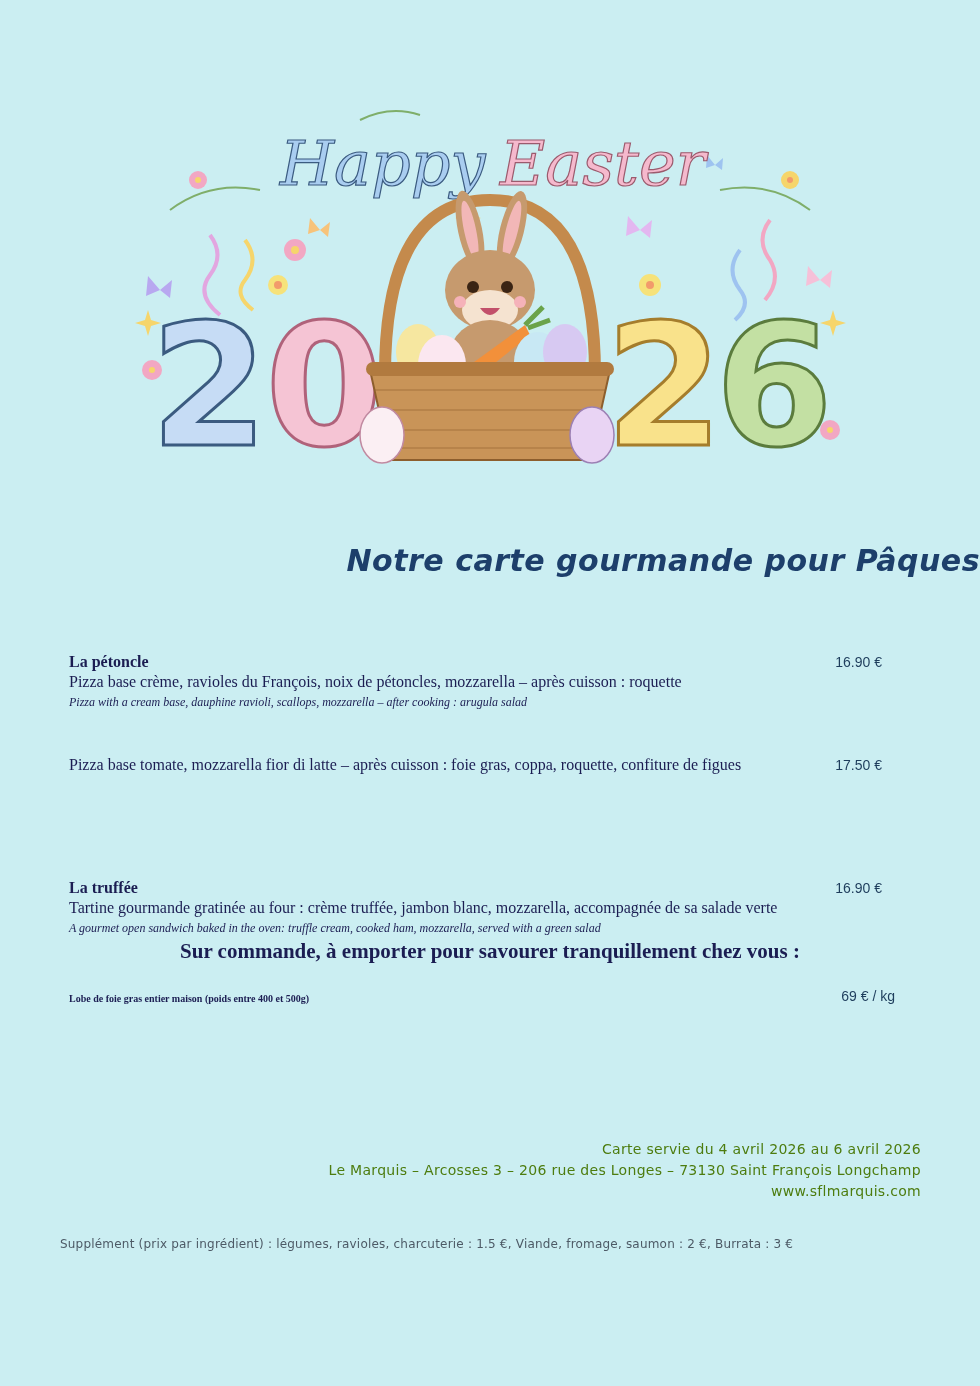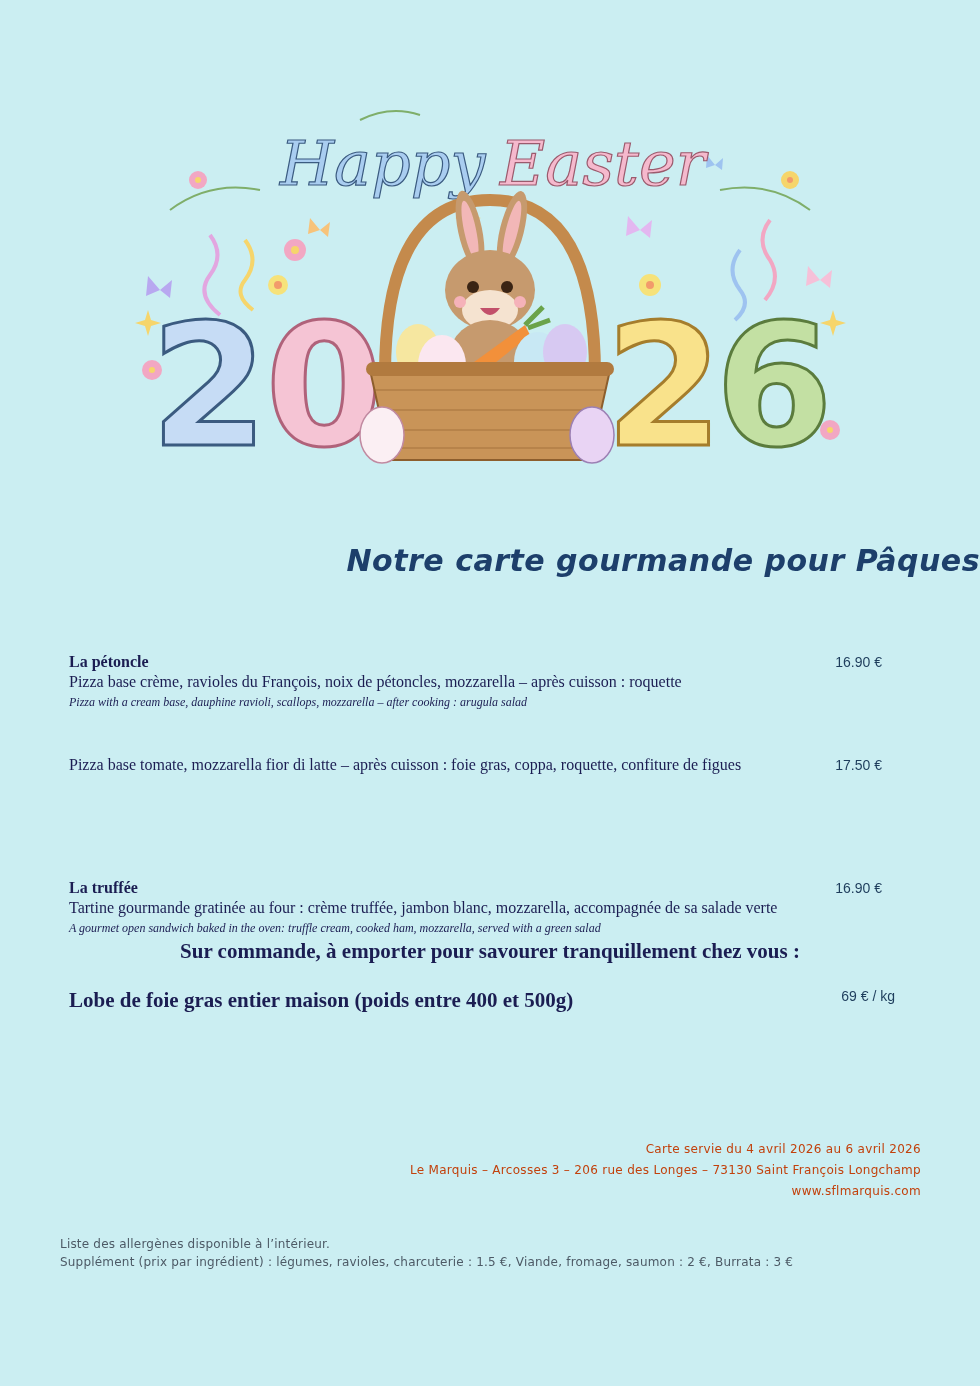--- a/index.html
+++ b/index.html
@@ -21,28 +21,28 @@
   .item-en { font-size:12px; line-height:20px; font-style:italic; width:700px; color:#1b1d52; }
   .price {
     position:absolute; right:17px; top:0; font-family:"Liberation Sans", sans-serif;
     font-size:14px; line-height:20px; color:#1e3d5c;
   }
   .sub-heading {
     position:absolute; left:0; width:980px; top:939px; text-align:center;
     font-weight:bold; font-size:21px; color:#1b1d52;
   }
   .takeaway { position:absolute; left:69px; top:988px; width:830px; }
-  .takeaway-name { font-weight:bold; font-size:21px; color:#1b1d52; }
+  .takeaway-name { font-weight:bold; font-size:10px; color:#1b1d52; }
   .takeaway-price {
     position:absolute; right:4px; top:0; font-family:"Liberation Sans", sans-serif;
     font-size:14px; color:#1e3d5c;
   }
   .footer-info {
     position:absolute; right:59px; top:1139px; text-align:right;
-    font-family:"DejaVu Sans", sans-serif; font-size:12px; line-height:21px; color:#c2410c;
+    font-family:"DejaVu Sans", sans-serif; font-size:14px; line-height:21px; color:#4d7c0f;
     letter-spacing:0.3px;
   }
   .notes {
     position:absolute; left:60px; top:1235px;
     font-family:"DejaVu Sans", sans-serif; font-size:12px; line-height:18px; color:#4d5a66;
     letter-spacing:0.2px;
   }
 </style>
 </head>
 <body>
@@ -163,15 +163,14 @@
   <span class="takeaway-price">69 € / kg</span>
 </div>
 
 <div class="footer-info">
   <div>Carte servie du 4 avril 2026 au 6 avril 2026</div>
   <div>Le Marquis – Arcosses 3 – 206 rue des Longes – 73130 Saint François Longchamp</div>
   <div>www.sflmarquis.com</div>
 </div>
 
 <div class="notes">
-  <div>Liste des allergènes disponible à l’intérieur.</div>
   <div>Supplément (prix par ingrédient) : légumes, ravioles, charcuterie : 1.5  €, Viande, fromage, saumon : 2  €, Burrata : 3  €</div>
 </div>
 
 </body></html>

